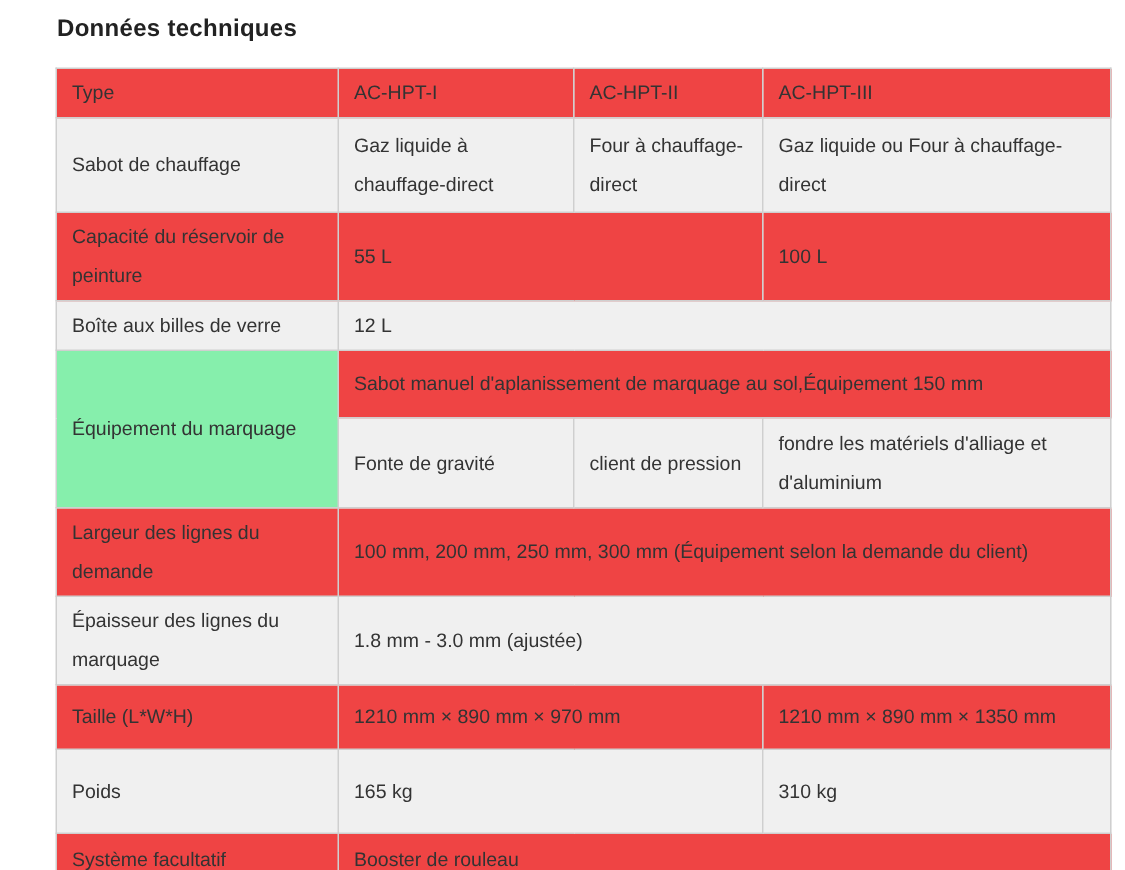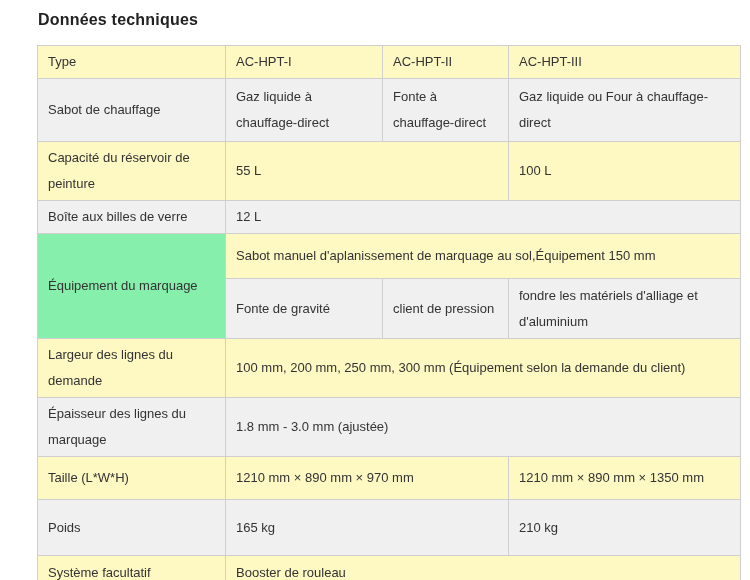--- a/index.html
+++ b/index.html
@@ -29,21 +29,21 @@
     width: 703px;
   }
   table.specs td {
     border: 1px solid #cfcfcf;
     padding: 3px 10px;
     font-size: 13px;
     line-height: 26px;
     color: #333333;
     vertical-align: middle;
     word-wrap: break-word;
-    background: #fef9c3;
+    background: #ef4444;
   }
   table.specs tr:nth-child(even) td { background: #f0f0f0; }
   
   table.specs td.rowspan-label { background: #86efac; }
 
   tr.r-type      { height: 33px; }
   tr.r-heating   { height: 63px; }
   tr.r-tank      { height: 56px; }
   tr.r-beads     { height: 21px; }
   tr.r-mark-a    { height: 45px; }
@@ -73,21 +73,21 @@
       <tr class="r-type">
         <td>Type</td>
         <td>AC-HPT-I</td>
         <td>AC-HPT-II</td>
         <td>AC-HPT-III</td>
       </tr>
 
       <tr class="r-heating">
         <td>Sabot de chauffage</td>
         <td>Gaz liquide à chauffage-direct</td>
-        <td>Fonte à chauffage-direct</td>
+        <td>Four à chauffage-direct</td>
         <td>Gaz liquide ou Four à chauffage-direct</td>
       </tr>
 
       <tr class="r-tank">
         <td>Capacité du réservoir de peinture</td>
         <td colspan="2">55 L</td>
         <td>100 L</td>
       </tr>
 
       <tr class="r-beads">
@@ -118,21 +118,21 @@
 
       <tr class="r-size">
         <td>Taille (L*W*H)</td>
         <td colspan="2">1210 mm × 890 mm × 970 mm</td>
         <td>1210 mm × 890 mm × 1350 mm</td>
       </tr>
 
       <tr class="r-weight">
         <td>Poids</td>
         <td colspan="2">165 kg</td>
-        <td>210 kg</td>
+        <td>310 kg</td>
       </tr>
 
       <tr class="r-optional">
         <td>Système facultatif</td>
         <td colspan="3">Booster de rouleau</td>
       </tr>
 
     </tbody>
   </table>
 </div>

